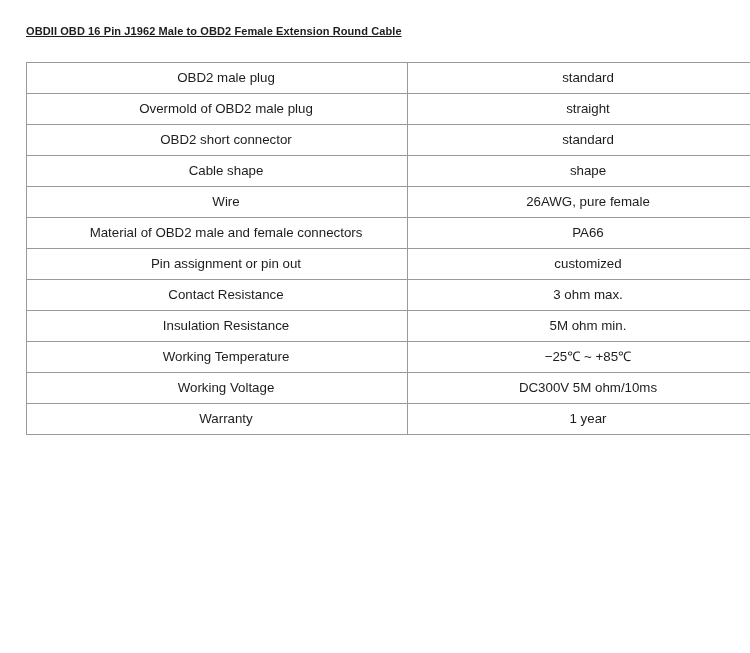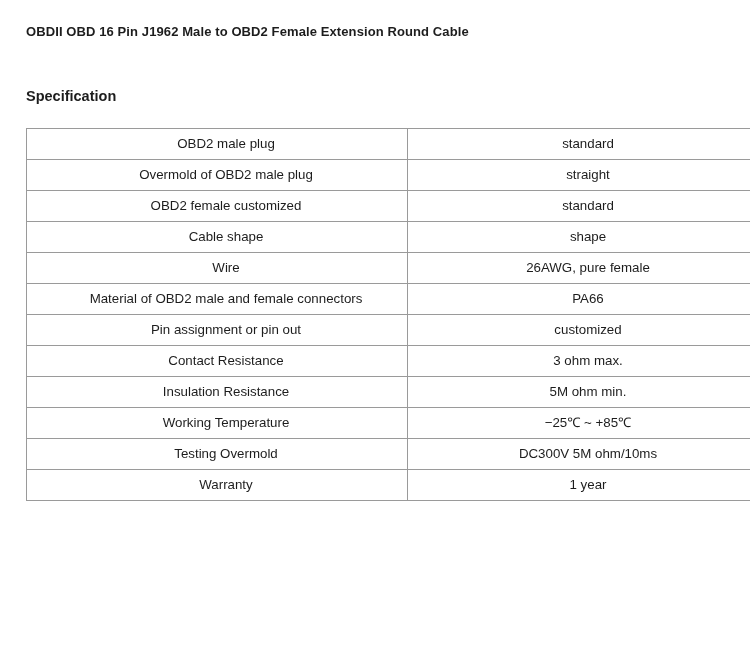--- a/index.html
+++ b/index.html
@@ -14,26 +14,27 @@
     color: #1a1a1a;
     overflow: hidden;
   }
   .page {
     box-sizing: border-box;
     width: 750px;
     height: 653px;
     padding: 18px 26px 0 26px;
   }
   .product-title {
-    font-size: 13px;
+    font-size: 11px;
     font-weight: bold;
     color: #1d1d1d;
     letter-spacing: 0.1px;
     margin: 6px 0 0 0;
     line-height: 1.3;
+    text-decoration: underline;
   }
   .section-heading {
     font-size: 14.5px;
     font-weight: bold;
     color: #1d1d1d;
     margin: 47px 0 0 0;
   }
   table.spec {
     margin-top: 24px;
     border-collapse: collapse;
@@ -58,34 +59,33 @@
     width: 348px;
   }
 </style>
 </head>
 <body>
 
 <div class="page">
 
   <h1 class="product-title">OBDII OBD 16 Pin J1962 Male to OBD2 Female Extension Round Cable</h1>
 
-  <h2 class="section-heading">Specification</h2>
 
   <table class="spec">
     <tbody>
       <tr>
         <td class="col-name">OBD2 male plug</td>
         <td class="col-value">standard</td>
       </tr>
       <tr>
         <td class="col-name">Overmold of OBD2 male plug</td>
         <td class="col-value">straight</td>
       </tr>
       <tr>
-        <td class="col-name">OBD2 female customized</td>
+        <td class="col-name">OBD2 short connector</td>
         <td class="col-value">standard</td>
       </tr>
       <tr>
         <td class="col-name">Cable shape</td>
         <td class="col-value">shape</td>
       </tr>
       <tr>
         <td class="col-name">Wire</td>
         <td class="col-value">26AWG, pure female</td>
       </tr>
@@ -103,21 +103,21 @@
       </tr>
       <tr>
         <td class="col-name">Insulation Resistance</td>
         <td class="col-value">5M ohm min.</td>
       </tr>
       <tr>
         <td class="col-name">Working Temperature</td>
         <td class="col-value">−25℃ ~ +85℃</td>
       </tr>
       <tr>
-        <td class="col-name">Testing Overmold</td>
+        <td class="col-name">Working Voltage</td>
         <td class="col-value">DC300V 5M ohm/10ms</td>
       </tr>
       <tr>
         <td class="col-name">Warranty</td>
         <td class="col-value">1 year</td>
       </tr>
     </tbody>
   </table>
 
 </div>

